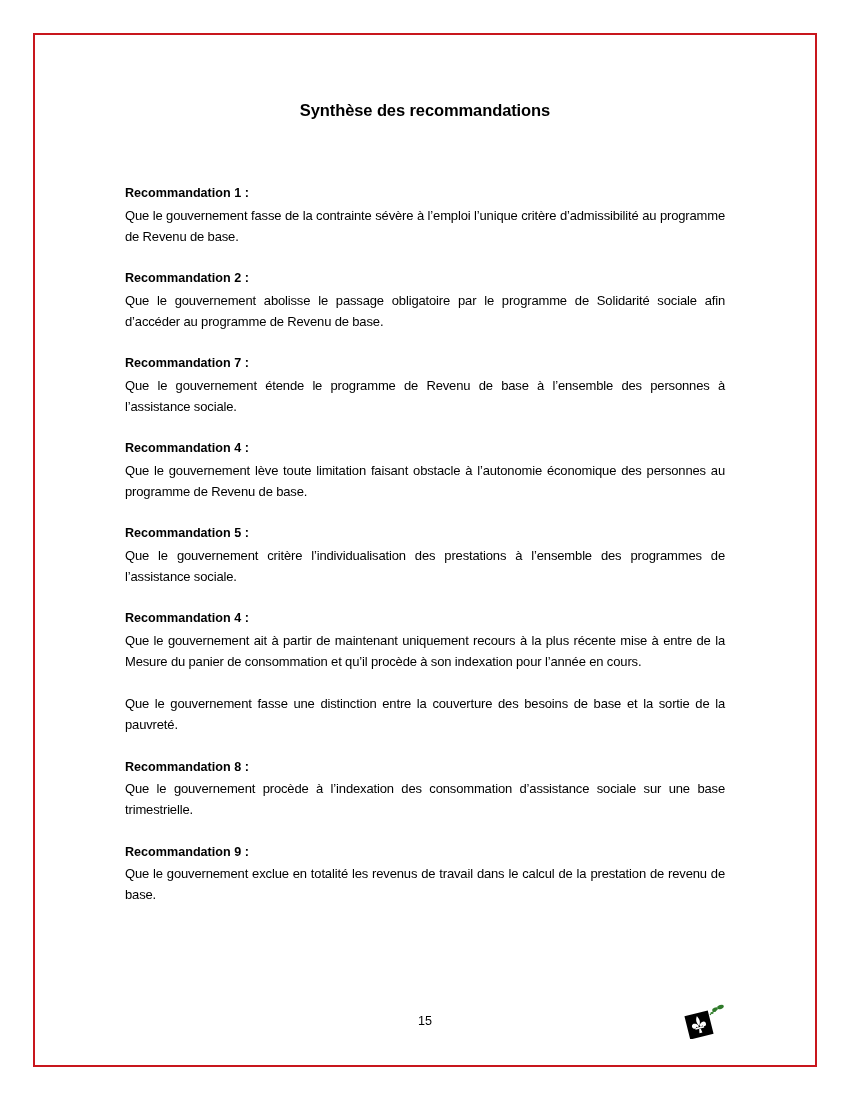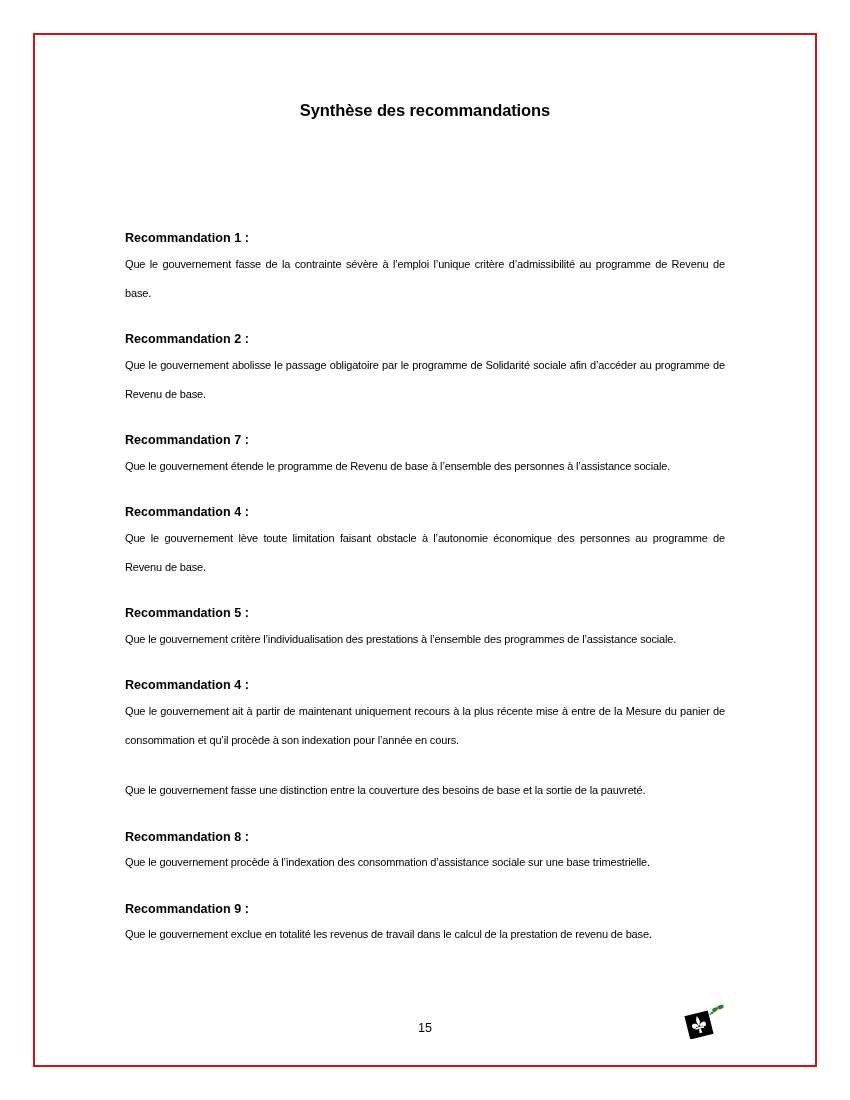--- a/index.html
+++ b/index.html
@@ -32,46 +32,44 @@
       text-align: center;
       font-weight: bold;
       font-size: 16.5px;
       letter-spacing: -0.1px;
     }
     .rec-list {
       position: absolute;
       left: 125px;
       top: 183px;
       width: 600px;
-      margin-top: 45px;
     }
     .rec {
       margin: 0 0 21.5px 0;
     }
     .rec-heading {
       font-weight: bold;
       font-size: 12.6px;
       line-height: 21.5px;
       height: 21.5px;
       white-space: nowrap;
     }
     .rec-text {
-      font-size: 11px;
-      line-height: 29px;
+      font-size: 13px;
+      line-height: 21px;
       text-align: justify;
       letter-spacing: -0.15px;
     }
     .page-number {
       position: absolute;
       left: 0;
       width: 850px;
       top: 1014px;
       text-align: center;
       font-size: 12.6px;
-      margin-top: 7px;
     }
     .logo {
       position: absolute;
       left: 684px;
       top: 1003px;
       width: 42px;
       height: 36px;
     }
   </style>
 </head>

